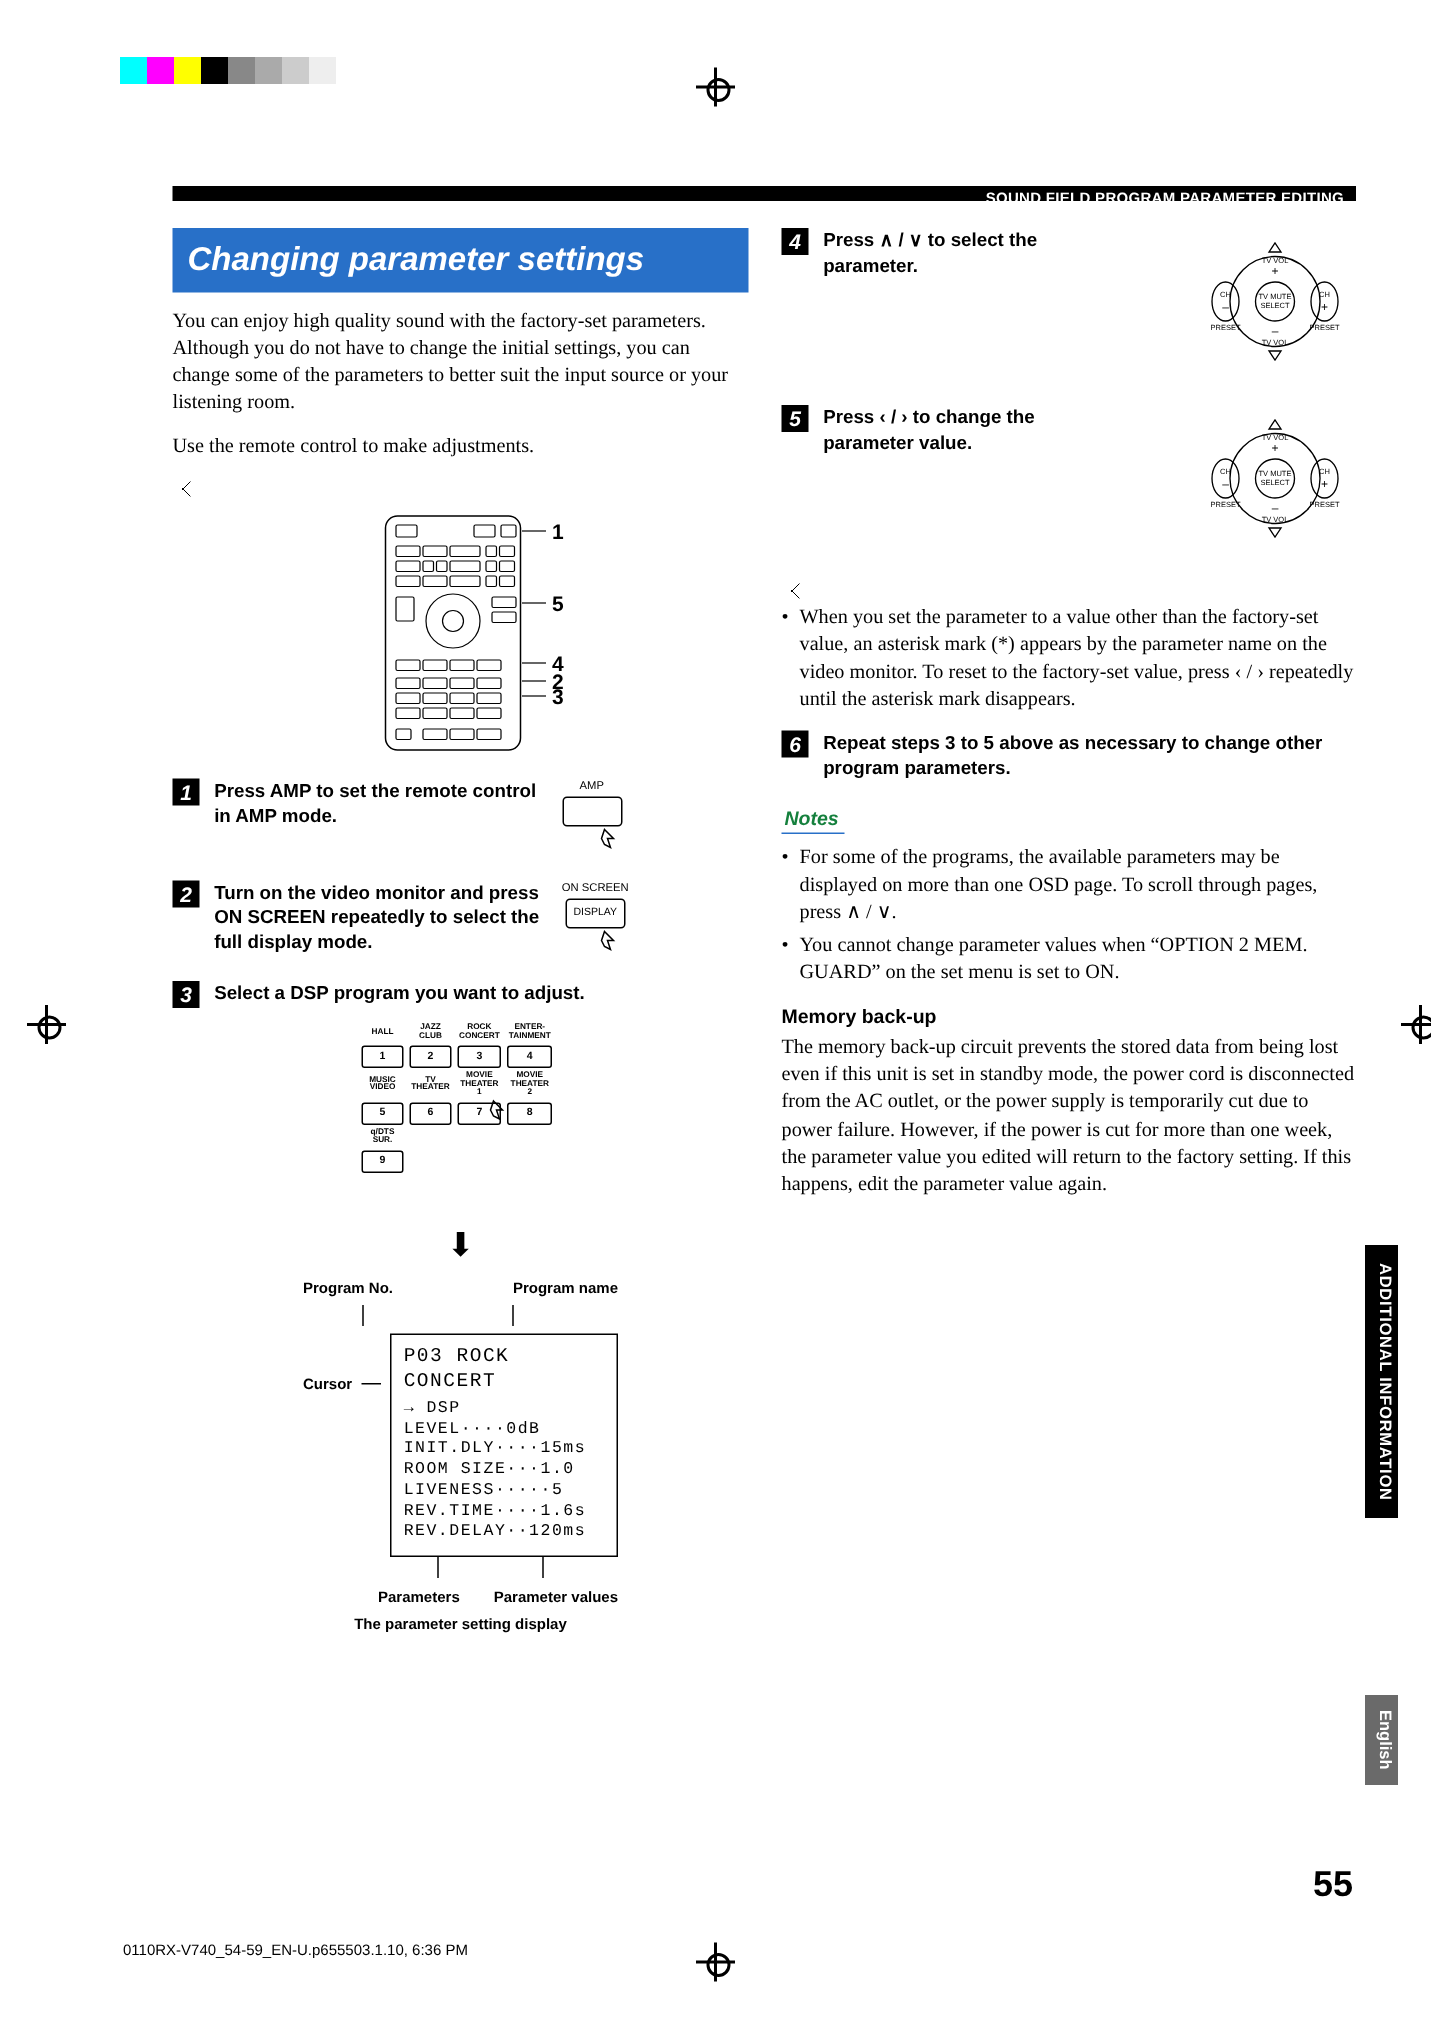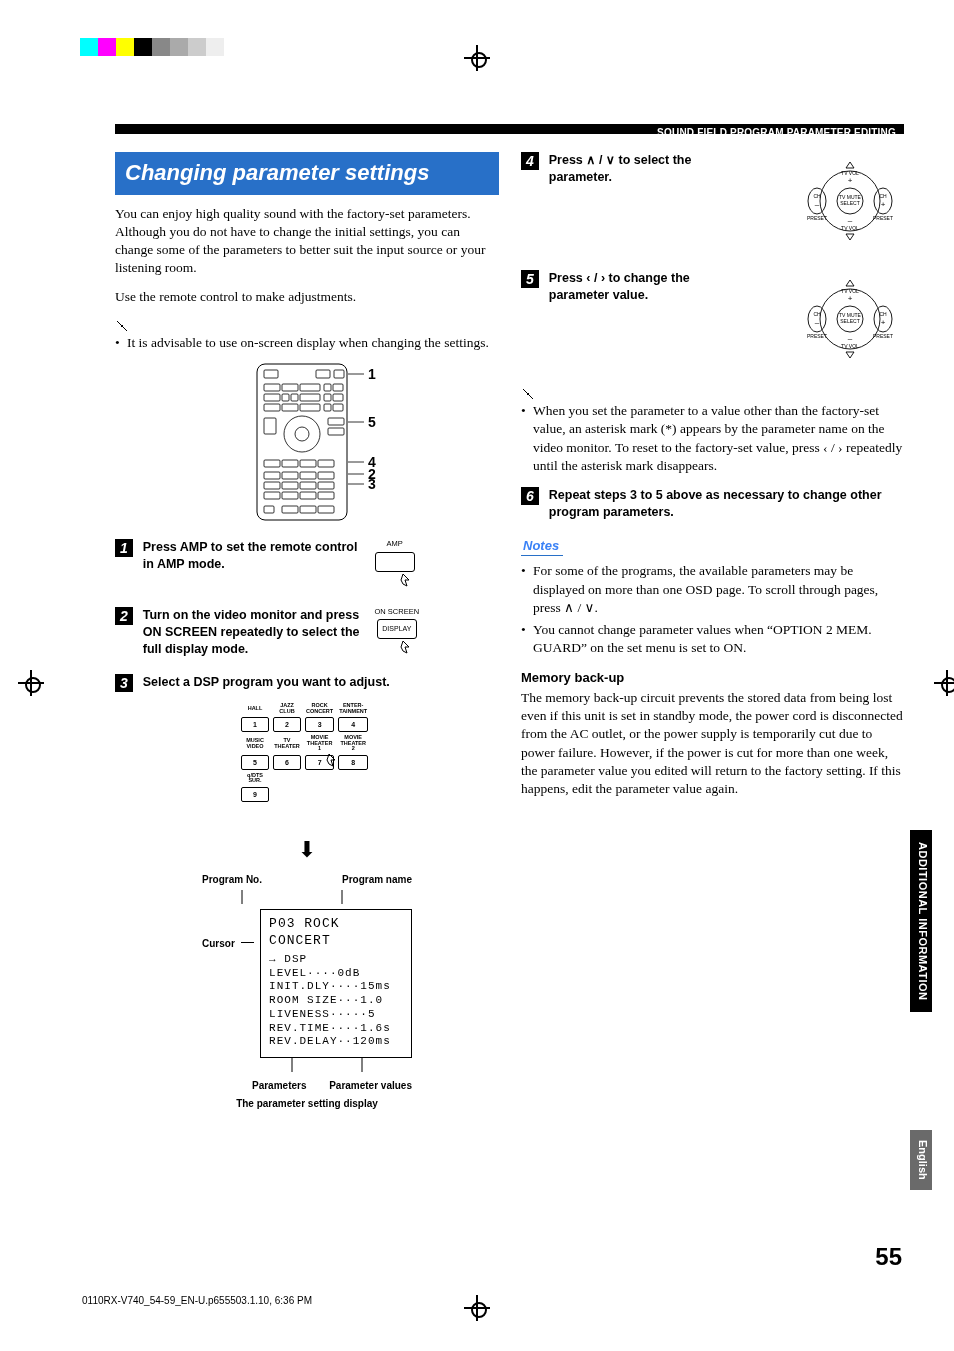--- a/index.html
+++ b/index.html
@@ -35,21 +35,21 @@
 .dspgrid .lab td{border:none;font-size:5.5px;font-weight:bold;height:auto;line-height:1}
 .arrowdn{text-align:center;font-size:22px;margin:8px 0}
 .osd{margin:8px auto 4px;width:210px;font-family:Arial,sans-serif}
 .osdbox{border:1px solid #000;padding:6px 8px 8px;font-family:"Courier New",monospace;font-size:11px;letter-spacing:1px;line-height:1.25}
 .osdlabels{display:flex;justify-content:space-between;font-size:10px;font-weight:bold;margin-bottom:4px}
 .osdbottom{display:flex;justify-content:space-between;font-size:10px;font-weight:bold;margin-top:2px}
 .osdcap{text-align:center;font-family:Arial,sans-serif;font-size:10px;font-weight:bold;margin-top:4px}
 .navpad{margin:4px 0 12px;float:right;width:110px}
 .navpad svg{display:block}
 .clr{clear:both}
-.notes{font-family:Arial,sans-serif;font-weight:bold;font-style:italic;color:#3b82f6;border-bottom:1px solid #2870c8;display:inline-block;padding:0 4px 1px 2px;margin:8px 0 6px;font-size:13px}
+.notes{font-family:Arial,sans-serif;font-weight:bold;font-style:italic;color:#15803d;border-bottom:1px solid #2870c8;display:inline-block;padding:0 4px 1px 2px;margin:8px 0 6px;font-size:13px}
 .memh{font-family:Arial,sans-serif;font-weight:bold;font-size:13px;margin:12px 0 2px}
 .tab{position:absolute;right:22px;top:830px;width:18px;padding:12px 2px;background:#000;color:#fff;font-family:Arial,sans-serif;font-weight:bold;font-size:11px;writing-mode:vertical-rl;text-align:center;letter-spacing:.5px}
 .tab2{position:absolute;right:22px;top:1130px;width:18px;padding:10px 2px;background:#6a6a6a;color:#fff;font-family:Arial,sans-serif;font-weight:bold;font-size:11px;writing-mode:vertical-rl;text-align:center}
 .pgnum{position:absolute;right:52px;bottom:78px;font-family:Arial,sans-serif;font-size:24px;font-weight:bold}
 .footer{position:absolute;left:82px;bottom:44px;font-family:Arial,sans-serif;font-size:10px;color:#000;width:790px;display:flex;}
 .sidecross{position:absolute;width:26px;height:26px}
 .sidecross:before,.sidecross:after{content:"";position:absolute;background:#000}
 .sidecross:before{left:12px;top:0;width:2px;height:26px}
 .sidecross:after{top:12px;left:0;height:2px;width:26px}
 .sidecross .c{position:absolute;left:7px;top:7px;width:12px;height:12px;border:2px solid #000;border-radius:50%}
@@ -96,23 +96,20 @@
   <div class="toprule"></div>
   <div class="headerlabel">SOUND FIELD PROGRAM PARAMETER EDITING</div>
 
   <div class="cols">
 
     <div class="col">
       <div class="bannerh">Changing parameter settings</div>
       <p>You can enjoy high quality sound with the factory-set parameters. Although you do not have to change the initial settings, you can change some of the parameters to better suit the input source or your listening room.</p>
       <p>Use the remote control to make adjustments.</p>
       <div class="star"></div>
-      <ul class="bul">
-          <li>It is advisable to use on-screen display when changing the settings.</li>
-        </ul>
 
       
       <div class="remote" style="position:relative">
         <svg width="150" height="160" viewBox="0 0 150 160">
           <rect x="5" y="2" width="90" height="156" rx="8" fill="none" stroke="#000"></rect>
 
           <g stroke="#000" fill="none" stroke-width="0.8">
             <rect x="12" y="8" width="14" height="8" rx="1"></rect>
               <rect x="64" y="8" width="14" height="8" rx="1"></rect>
               <rect x="82" y="8" width="10" height="8" rx="1"></rect>

